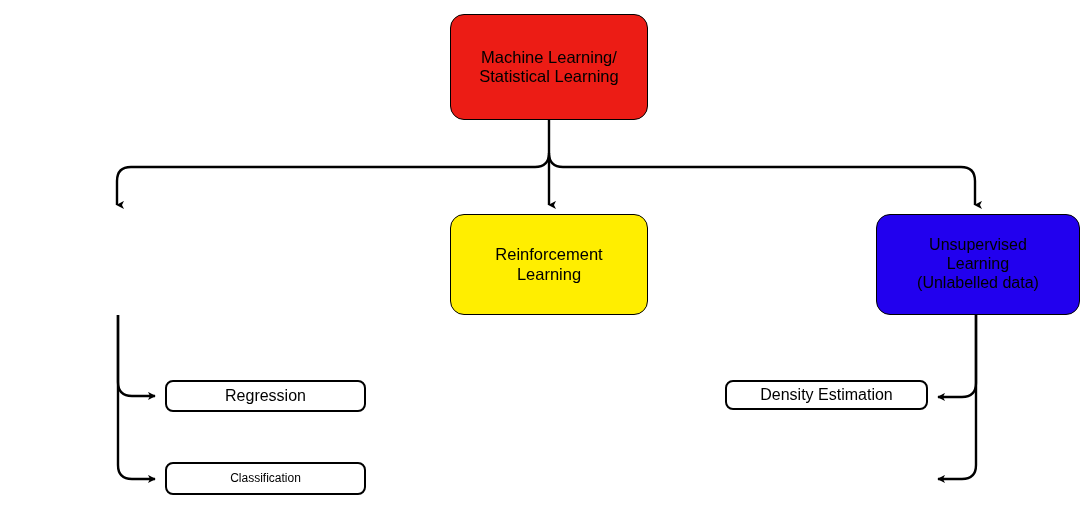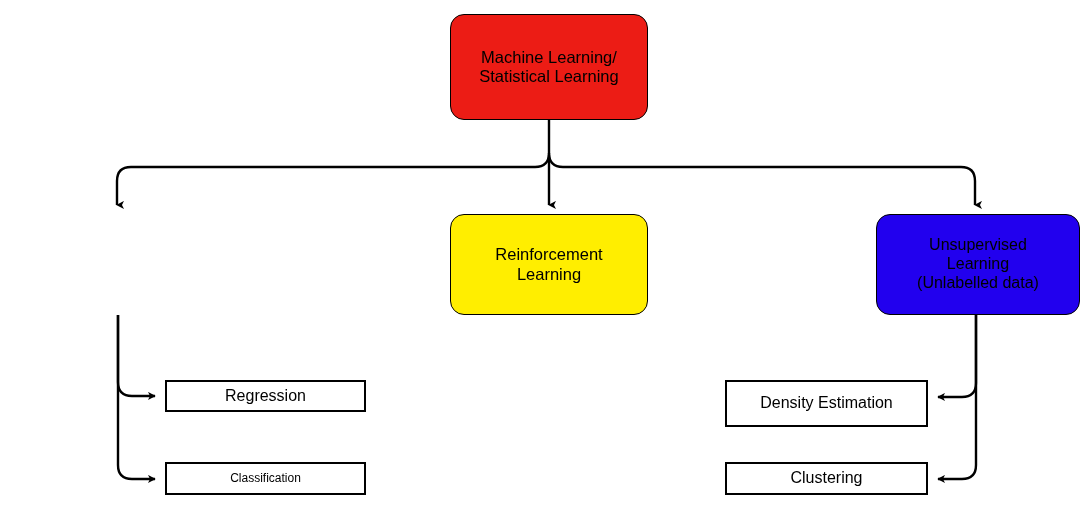--- a/index.html
+++ b/index.html
@@ -34,21 +34,21 @@
     text-align: center;
     color: #000000;
     line-height: 1.18;
   }
   .node-round {
     border: 1.6px solid #000000;
     border-radius: 14px;
   }
   .node-rect {
     border: 2px solid #000000;
-    border-radius: 0;
+    border-radius: 8px;
     background: #ffffff;
   }
   .node-label {
     white-space: pre-line;
     display: block;
   }
 
   
   #node-root {
     left: 450px;
@@ -91,21 +91,21 @@
     left: 165px;
     top: 462px;
     width: 201px;
     height: 33px;
     font-size: 12px;
   }
   #node-density {
     left: 725px;
     top: 380px;
     width: 203px;
-    height: 47px;
+    height: 30px;
     font-size: 16px;
   }
   #node-clustering {
     left: 725px;
     top: 462px;
     width: 203px;
     height: 33px;
     font-size: 16px;
   }
 </style>
@@ -170,17 +170,14 @@
   </div>
 
   <div class="node node-rect" id="node-classification">
     <span class="node-label">Classification</span>
   </div>
 
   <div class="node node-rect" id="node-density">
     <span class="node-label">Density Estimation</span>
   </div>
 
-  <div class="node node-rect" id="node-clustering">
-    <span class="node-label">Clustering</span>
-  </div>
 
 </div>
 
 </body></html>

